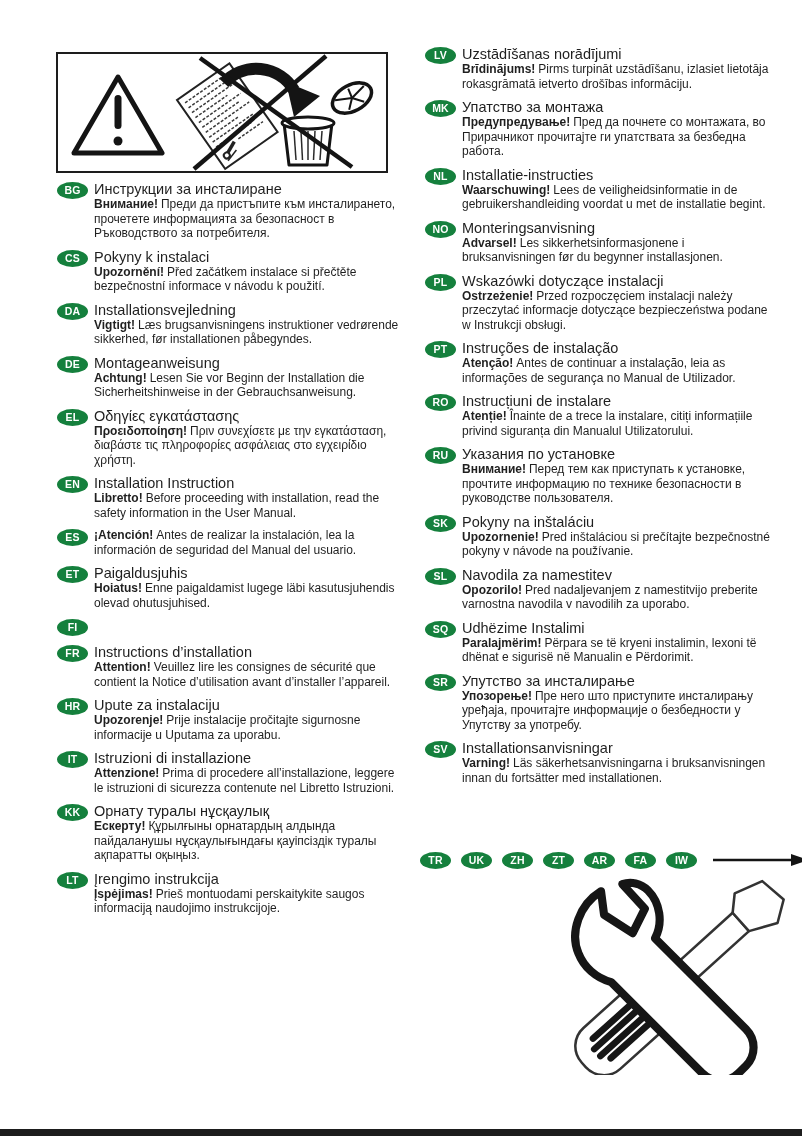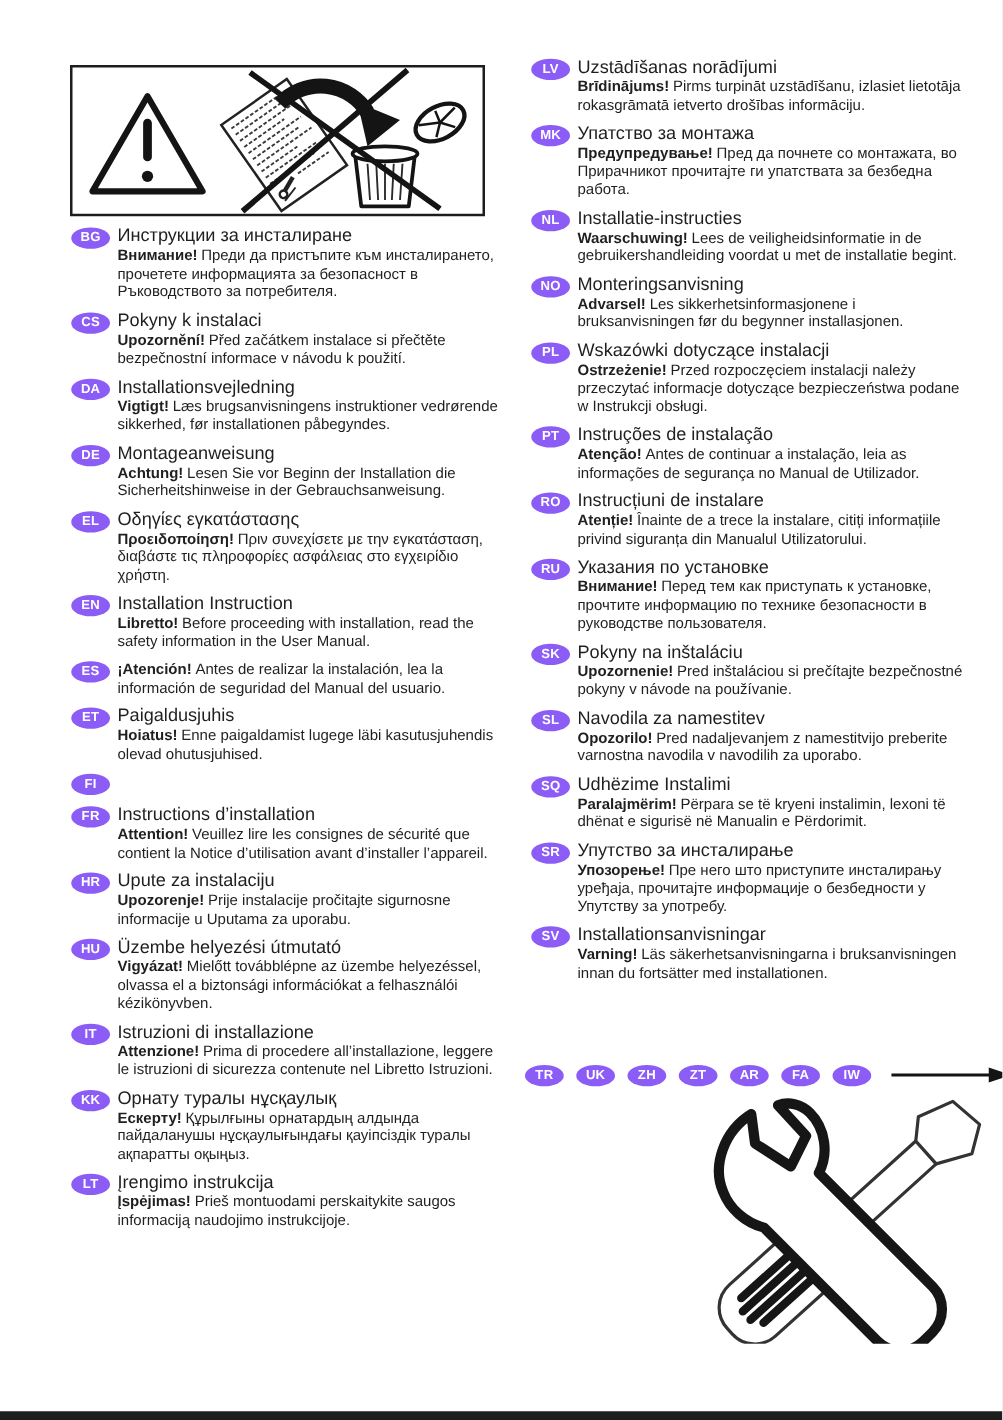--- a/index.html
+++ b/index.html
@@ -11,21 +11,21 @@
   .warning-box{
     position:absolute;left:56px;top:52px;width:328px;height:117px;
     border:2px solid #1d1d1d;background:#fff;
   }
   .col{position:absolute;}
   .col-left{left:57px;top:181px;width:352px;}
   .col-right{left:425px;top:46px;width:368px;}
   .section{display:flex;align-items:flex-start;margin-bottom:8px;}
   .badge{
     flex:0 0 auto;width:31px;height:17px;margin-top:1px;margin-right:6px;
-    background:#8b5cf6;border-radius:50%;display:flex;align-items:center;justify-content:center;
+    background:#15803d;border-radius:50%;display:flex;align-items:center;justify-content:center;
   }
   .badge-label{color:#fff;font-size:10.5px;font-weight:bold;letter-spacing:.2px;line-height:1;}
   .sec-text{width:312px;}
   .sec-title{font-size:14.5px;line-height:16px;}
   .sec-body{font-size:12px;line-height:14.5px;}
   .lead{font-weight:bold;margin-right:3px;}
   .extra-row{
     position:absolute;left:420px;top:851px;display:flex;align-items:center;gap:4px;
   }
   .arrow{display:flex;align-items:center;margin-left:6px;}
@@ -201,29 +201,20 @@
   <div class="section">
     <span class="badge">
           <span class="badge-label">HR</span>
         </span>
     <div class="sec-text">
       <div class="sec-title">Upute za instalaciju</div>
       <div class="sec-body"><b class="lead">Upozorenje!</b><span class="rest">Prije instalacije pročitajte sigurnosne informacije u Uputama za uporabu.</span></div>
     </div>
   </div>
 
-  <div class="section">
-    <span class="badge">
-          <span class="badge-label">HU</span>
-        </span>
-    <div class="sec-text">
-      <div class="sec-title">Üzembe helyezési útmutató</div>
-      <div class="sec-body"><b class="lead">Vigyázat!</b><span class="rest">Mielőtt továbblépne az üzembe helyezéssel, olvassa el a biztonsági információkat a felhasználói kézikönyvben.</span></div>
-    </div>
-  </div>
 
   <div class="section">
     <span class="badge">
           <span class="badge-label">IT</span>
         </span>
     <div class="sec-text">
       <div class="sec-title">Istruzioni di installazione</div>
       <div class="sec-body"><b class="lead">Attenzione!</b><span class="rest">Prima di procedere all’installazione, leggere le istruzioni di sicurezza contenute nel Libretto Istruzioni.</span></div>
     </div>
   </div>

